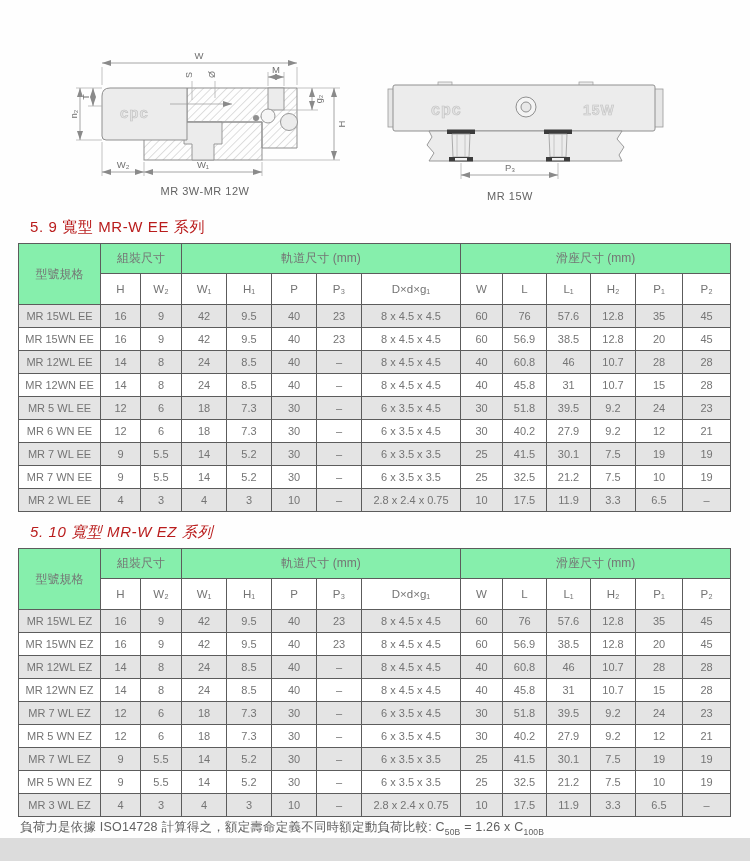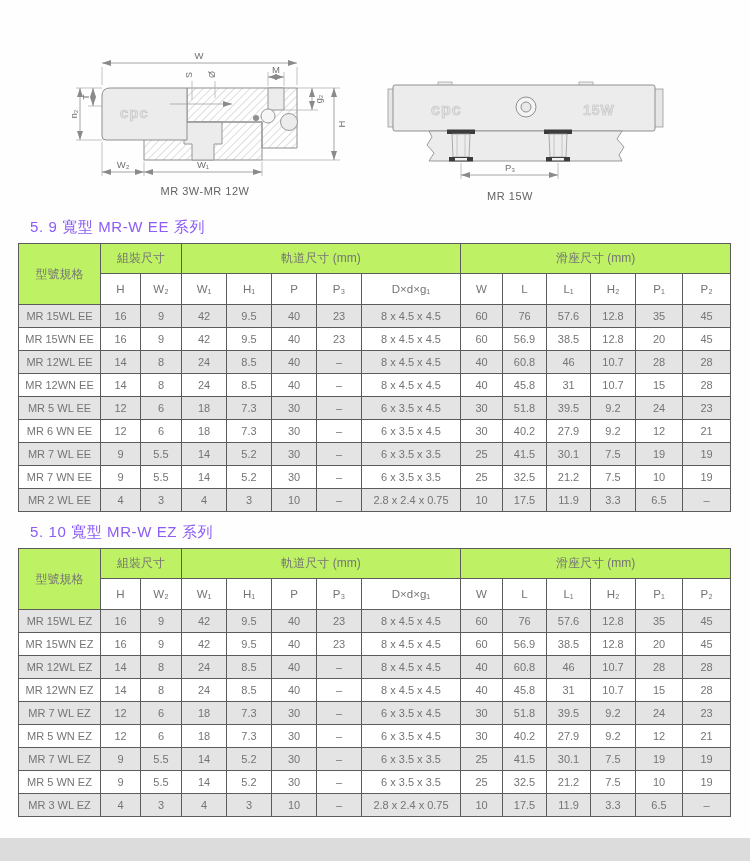--- a/index.html
+++ b/index.html
@@ -2,36 +2,36 @@
 <html><head>
 <meta charset="utf-8">
 <style>
   html,body{margin:0;padding:0;background:#fff;}
   .page{
     position:relative;width:750px;height:861px;background:#fefefe;
     font-family:"Liberation Sans","DejaVu Sans",sans-serif;overflow:hidden;color:#6f6f6f;
   }
   
   .sec-title{
-    position:absolute;left:30px;font-size:15px;color:#8b5cf6;letter-spacing:.6px;white-space:nowrap;
+    position:absolute;left:30px;font-size:15px;color:#b91c1c;letter-spacing:.6px;white-space:nowrap;
   }
   #sec-title-0{top:218px;}
-  #sec-title-1{top:523px;}
+  #sec-title-1{top:523px;font-style:italic;}
   
   table.spec{
     position:absolute;left:18px;border-collapse:collapse;table-layout:fixed;width:712px;
     font-size:11px;color:#747474;background:#fff;
   }
   #table-0{top:243px;}
   #table-1{top:548px;}
   table.spec th,table.spec td{
     border:1px solid #5c5c5c;text-align:center;vertical-align:middle;
     font-weight:normal;padding:0;overflow:hidden;white-space:nowrap;
   }
-  table.spec thead tr.grp th{height:29px;font-size:12px;background:#bef264;}
+  table.spec thead tr.grp th{height:29px;font-size:12px;background:#86efac;}
   table.spec thead tr.cols th{height:30px;font-size:11.5px;background:#fff;}
   table.spec tbody td{height:22px;background:#fff;}
   table.spec tbody tr.shade td{background:#e4e4e4;}
   
   .draw{position:absolute;}
   #draw-left{left:72px;top:48px;width:290px;height:165px;}
   #draw-right{left:383px;top:73px;width:285px;height:135px;}
   .dimlabel{font-size:9.5px;fill:#707070;}
   .dimlabel-sm{font-size:9px;fill:#707070;}
   .caption{font-size:11px;fill:#636363;letter-spacing:.5px;}
@@ -558,15 +558,18 @@
           <td>10</td>
           <td>17.5</td>
           <td>11.9</td>
           <td>3.3</td>
           <td>6.5</td>
           <td>–</td>
         </tr>
       </tbody>
   </table>
 
+  <div class="footnote">
+    <span>負荷力是依據 ISO14728 計算得之，額定壽命定義不同時額定動負荷比較: </span><span>C</span><sub>50B</sub><span> = 1.26 x </span><span>C</span><sub>100B</sub>
+  </div>
 
   <div class="bottom-band"></div>
 </div>
 
 </body></html>

